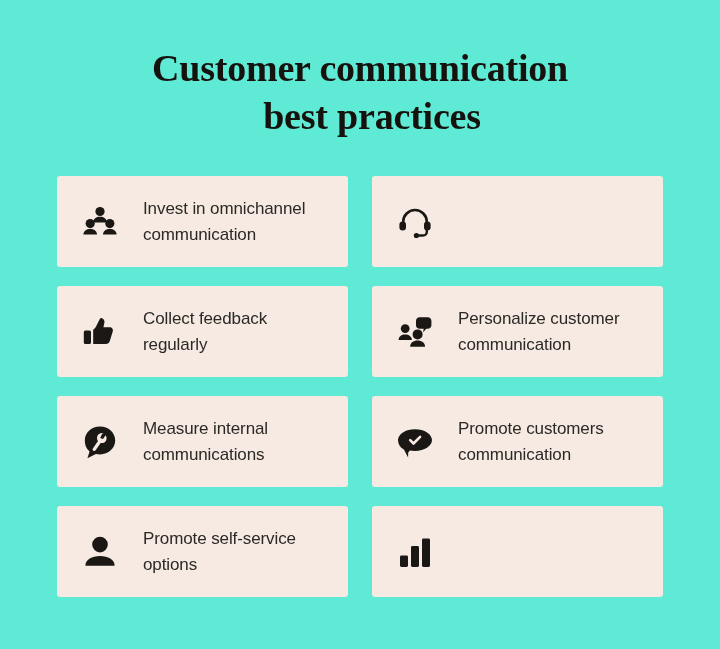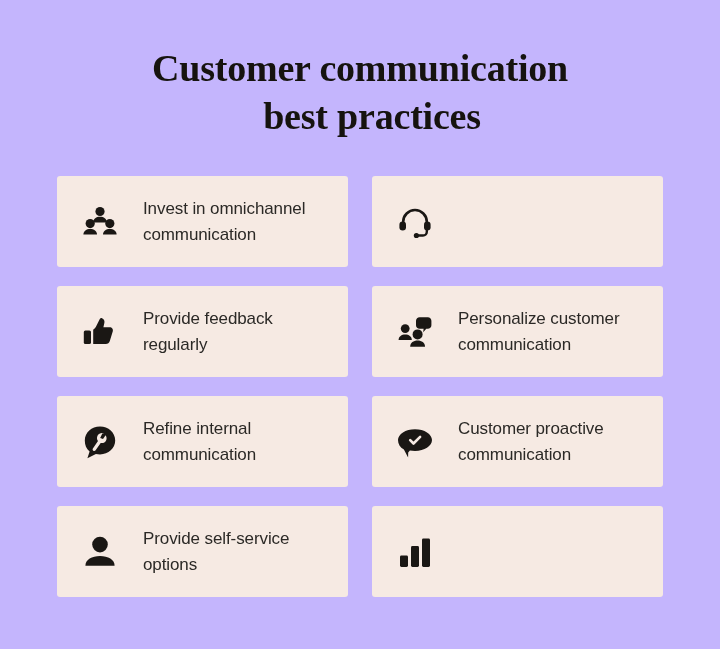--- a/index.html
+++ b/index.html
@@ -10,21 +10,21 @@
     width: 720px;
     height: 649px;
     background: #fdfaf3;
     font-family: "Liberation Sans", sans-serif;
     overflow: hidden;
   }
   .page {
     position: relative;
     width: 720px;
     height: 649px;
-    background: #c4b5fd;
+    background: #5eead4;
     box-sizing: border-box;
   }
   .title {
     position: absolute;
     left: 0;
     top: 44px;
     width: 720px;
     text-align: center;
     font-family: "Liberation Serif", "DejaVu Serif", serif;
     font-weight: bold;
@@ -115,21 +115,21 @@
       </span>
     </div>
 
     <div class="card">
       <span class="icon-wrap">
         <svg width="34" height="34" viewBox="0 0 34 34" fill="#1a1714">
           <rect x="0.8" y="15.5" width="7.2" height="13.5" rx="1.6"></rect>
           <path d="M10.2 28.9h12.6c1.9 0 3.5-1.2 4-3l3-9.6c.6-2-.9-4-3-4h-6.4l1-4.6c.4-2-.6-3.9-2.4-4.5-.9-.3-1.8.1-2.2.9l-4 8c-.5 1-1.3 1.8-2.3 2.3l-0.3.1z"></path>
         </svg>
       </span>
-      <span class="card-label">Provide feedback regularly</span>
+      <span class="card-label">Collect feedback regularly</span>
     </div>
 
     <div class="card">
       <span class="icon-wrap">
         <svg width="34" height="34" viewBox="0 0 34 34" fill="#1a1714">
           <circle cx="7.2" cy="13.6" r="4.4"></circle>
           <path d="M0.6 25c0-3.6 3-5.5 6.6-5.5s6.6 1.9 6.6 5.5z"></path>
           <circle cx="19.6" cy="19.4" r="5"></circle>
           <path d="M12.2 31.8c0-4 3.3-6.2 7.4-6.2s7.4 2.2 7.4 6.2z"></path>
           <path d="M21.6 2.2h8.2c2 0 3.6 1.6 3.6 3.6v4.4c0 2-1.6 3.6-3.6 3.6h-1.5l-3.1 3.4.4-3.4h-4c-2 0-3.6-1.6-3.6-3.6V5.8c0-2 1.6-3.6 3.6-3.6z"></path>
@@ -138,41 +138,41 @@
       <span class="card-label">Personalize customer communication</span>
     </div>
 
     <div class="card">
       <span class="icon-wrap">
         <svg width="34" height="34" viewBox="0 0 34 34">
           <path d="M17 1.6c8.4 0 15.2 6.2 15.2 13.9 0 7.7-6.8 13.9-15.2 13.9-1.4 0-2.8-.2-4.1-.5l-8.5 4.3 2.2-6.6C3.3 23.9 1.8 19.8 1.8 15.5 1.8 7.8 8.6 1.6 17 1.6z" fill="#1a1714"></path>
           <path d="M21.3 8.4c-2.5-1.2-5.5-.2-6.8 2.3-.9 1.8-.6 3.9.5 5.4l-5.1 7.4c-.5.8-.3 1.8.4 2.3.8.5 1.8.3 2.3-.5l5.1-7.4c1.8.5 3.8-.1 5-1.7 1.3-1.8 1.2-4.2-.1-5.9l-2.6 3.6-2.8-1 2.1-4.5z" fill="#f6eae3"></path>
         </svg>
       </span>
-      <span class="card-label">Refine internal communication</span>
+      <span class="card-label">Measure internal communications</span>
     </div>
 
     <div class="card">
       <span class="icon-wrap">
         <svg width="36" height="32" viewBox="0 0 36 32">
           <path d="M18 3.2c9.4 0 17 4.9 17 10.9 0 6-7.6 10.9-17 10.9-1.8 0-3.5-.2-5.1-.5l-1.7 1.9-.1 5.1-4.2-7.9C3 21.6 1 17.9 1 14.1 1 8.1 8.6 3.2 18 3.2z" fill="#1a1714"></path>
           <path d="M13.2 14.2l3.3 3.3 6.6-6.6" fill="none" stroke="#f6eae3" stroke-width="2.6" stroke-linecap="round" stroke-linejoin="round"></path>
         </svg>
       </span>
-      <span class="card-label">Customer proactive communication</span>
+      <span class="card-label">Promote customers communication</span>
     </div>
 
     <div class="card">
       <span class="icon-wrap">
         <svg width="32" height="34" viewBox="0 0 32 34" fill="#1a1714">
           <circle cx="16" cy="9.6" r="7.8"></circle>
           <path d="M1.4 30.8c0-6.3 6.5-9.8 14.6-9.8s14.6 3.5 14.6 9.8z"></path>
         </svg>
       </span>
-      <span class="card-label">Provide self-service options</span>
+      <span class="card-label">Promote self-service options</span>
     </div>
 
     <div class="card">
       <span class="icon-wrap">
         <svg width="32" height="32" viewBox="0 0 32 32" fill="#1a1714">
           <rect x="1" y="19.5" width="8" height="11.5" rx="1.4"></rect>
           <rect x="12" y="10" width="8" height="21" rx="1.4"></rect>
           <rect x="23" y="2.5" width="8" height="28.5" rx="1.4"></rect>
         </svg>
       </span>

